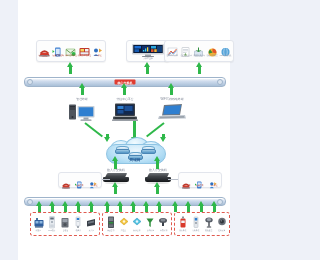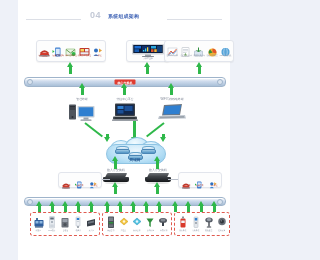--- a/index.html
+++ b/index.html
@@ -156,26 +156,20 @@
   }
   .dcell{display:flex;flex-direction:column;align-items:center;width:13px;}
   .dico{width:10px;height:13px;position:relative;}
   .dcap{font-size:2.3px;color:#8d94a3;white-space:nowrap;transform:scale(.78);margin-top:.5px;}
 </style>
 </head>
 <body>
 
 <div id="page">
 
-  <div class="header">
-    <div class="hdr-rule left"></div>
-    <div class="hdr-rule right"></div>
-    <div class="hdr-num">04</div>
-    <div class="hdr-title">系统组成架构</div>
-  </div>
 
   <div class="igroup" style="left:18px;top:40px;width:70px;height:22px;">
     <div class="icell">
       <div class="ico">
         <svg width="11" height="10" viewBox="0 0 22 20">
           <ellipse cx="11" cy="15" rx="9" ry="4" fill="#d93a2b"></ellipse>
           <path d="M3 13 Q11 3 19 13" stroke="#c0392b" stroke-width="3.5" fill="none"></path>
           <rect x="1" y="16" width="20" height="3" fill="#8a8f98"></rect>
         </svg>
       </div>

